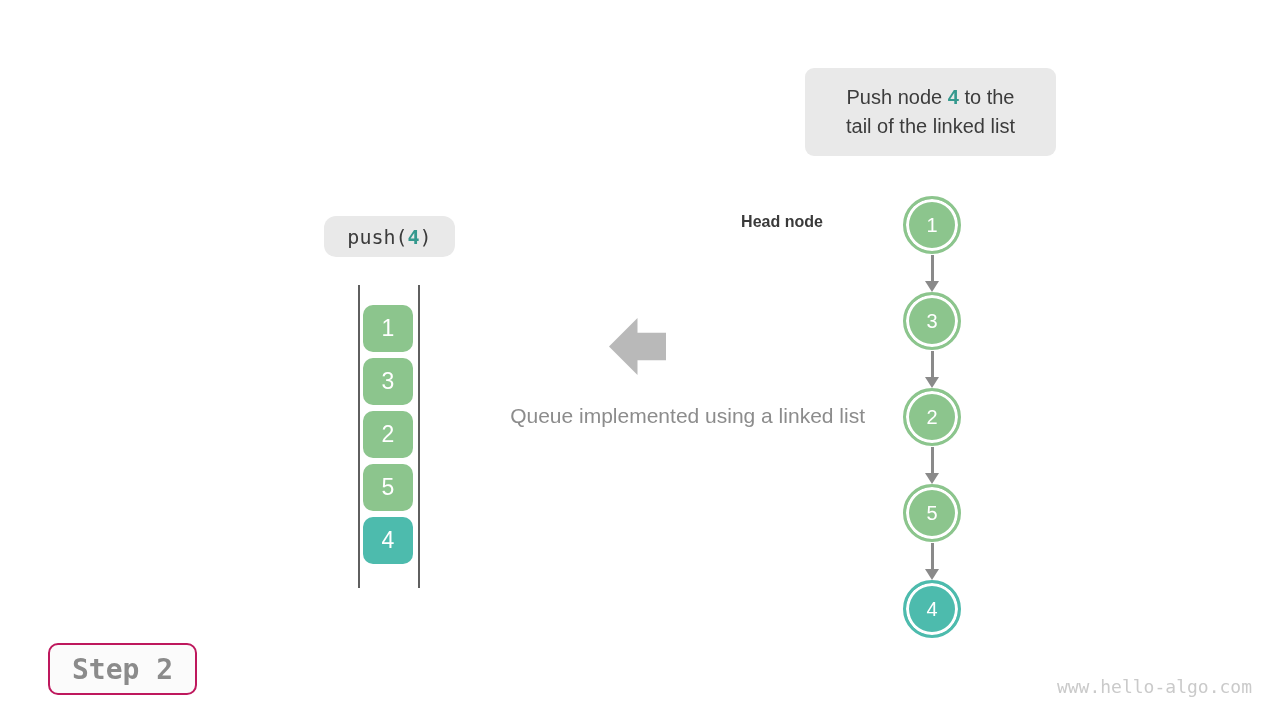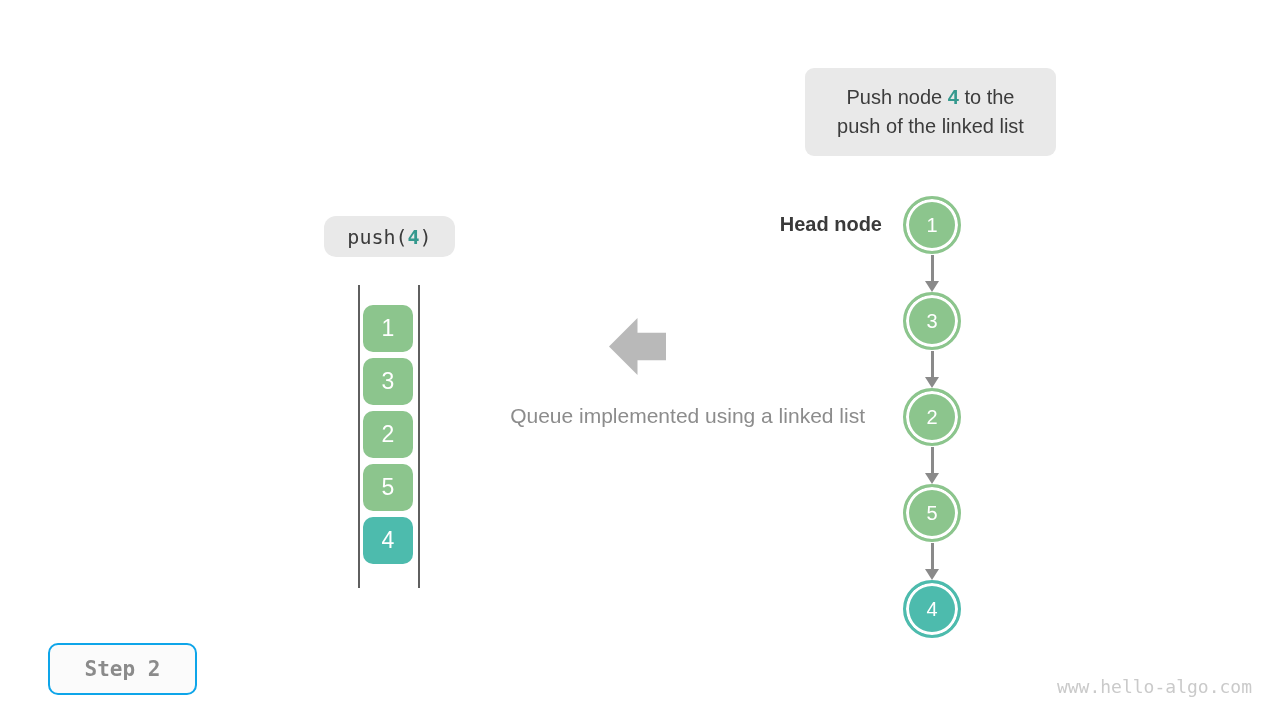--- a/index.html
+++ b/index.html
@@ -53,44 +53,44 @@
   }
   .node.teal{background:#4dbbad;border-color:#4dbbad;}
   .narrow{position:absolute;left:911px;width:18px;}
   .narrow .shaft{position:absolute;left:8px;top:0;width:2.5px;height:26px;background:#8a8a8a;}
   .narrow .head{
     position:absolute;left:2px;top:26px;width:0;height:0;
     border-left:7px solid transparent;border-right:7px solid transparent;
     border-top:11px solid #8a8a8a;
   }
   .side-label{
-    position:absolute;width:200px;text-align:right;left:670px;
-    font-size:20px;font-weight:700;color:#3a3a3a;
+    position:absolute;width:200px;text-align:center;left:670px;
+    font-size:16px;font-weight:700;color:#3a3a3a;
   }
   
   .step-box{
     position:absolute;left:36px;top:643px;width:145px;height:48px;
-    background:#fbfbfb;border:2px solid #0ea5e9;border-radius:10px;
+    background:#fbfbfb;border:2px solid #be185d;border-radius:10px;
     display:flex;justify-content:center;align-items:center;
-    font-family:"DejaVu Sans Mono",monospace;font-size:21px;font-weight:700;color:#8b8b8b;
+    font-family:"DejaVu Sans Mono",monospace;font-size:28px;font-weight:700;color:#8b8b8b;
   }
   
   .watermark{
     position:absolute;right:40px;top:676px;
     font-family:"DejaVu Sans Mono",monospace;font-size:18px;color:#cacaca;
   }
 </style>
 </head>
 <body>
 
 <div id="canvas">
 
   <div class="callout">
     <div><span>Push node </span><span class="hl">4</span><span> to the</span></div>
-    <div>push of the linked list</div>
+    <div>tail of the linked list</div>
   </div>
 
   <div class="push-chip">
       <span>push(</span>
       <span class="hl">4</span>
       <span>)</span>
     </div>
 
   <div class="wall left"></div>
   <div class="wall right"></div>

